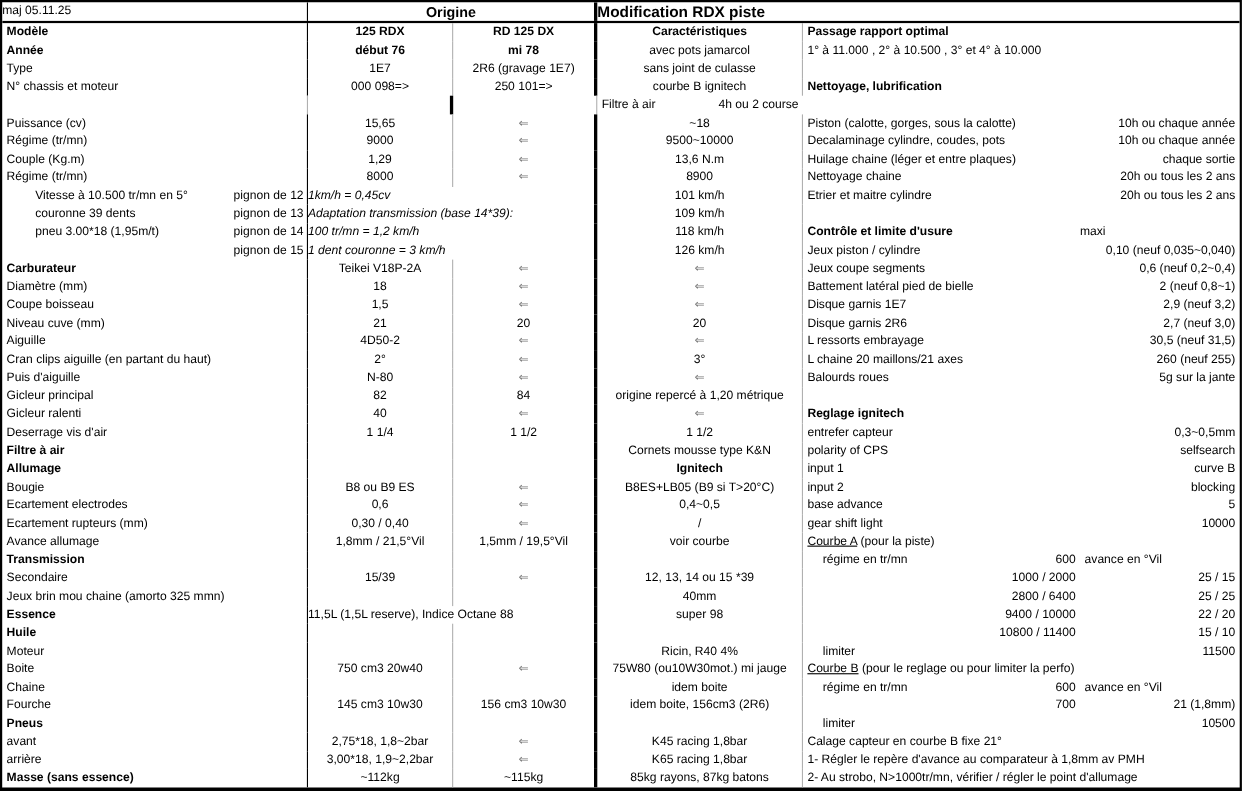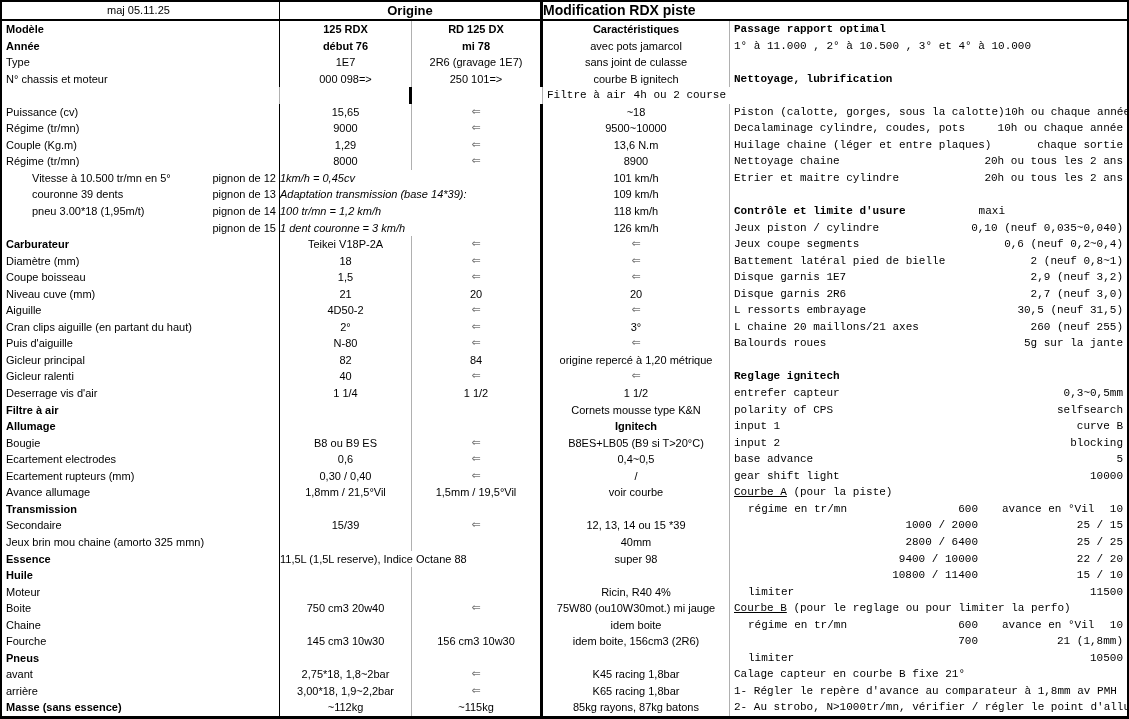--- a/index.html
+++ b/index.html
@@ -5,39 +5,39 @@
 <style>
   html,body{margin:0;padding:0;background:#fff;}
   .sheet{
     position:relative;width:1129px;height:719px;box-sizing:border-box;
     border:2px solid #000;border-bottom-width:3px;background:#fff;
     font-family:"Liberation Sans","DejaVu Sans",sans-serif;font-size:11px;color:#000;
     overflow:hidden;
   }
   .hdr{display:grid;grid-template-columns:278px 263px 1fr;height:17px;line-height:17px;border-bottom:2px solid #000;}
   .hdr>div{box-sizing:border-box;overflow:hidden;white-space:nowrap;}
-  .h1{text-align:center;padding-right:4px;border-right:1px solid #000;}
+  .h1{text-align:left;padding-right:4px;border-right:1px solid #000;}
   .h2{text-align:center;font-weight:bold;font-size:13px;border-right:3px solid #000;}
   .h3{text-align:left;font-weight:bold;font-size:14px;}
   .rows{height:695px;}
   .row{display:grid;grid-template-columns:278px 132px 131px 187px 1fr;height:16.547px;line-height:16.4px;white-space:nowrap;}
   .row>div{box-sizing:border-box;overflow:hidden;}
   .c1{border-right:1px solid #000;padding:0 3px 0 4px;display:flex;justify-content:space-between;}
   .c1.vit .l1{padding-left:26px;}
   .c1 .l2{margin-left:auto;}
   .c2{border-right:1px solid #b0b0b0;text-align:center;}
   .c3{border-right:3px solid #000;text-align:center;}
   .m23{grid-column:2/4;border-right:3px solid #000;text-align:left;}
   .m23.i{font-style:italic;}
   .c4{border-right:1px solid #b0b0b0;text-align:center;}
-  .c5{padding:0 4px;font-family:Liberation Mono, monospace;}
+  .c5{padding:0 4px;}
   .lv{display:flex;justify-content:space-between;}
   .sub{display:grid;grid-template-columns:244px 1fr;}
   .s1{display:flex;justify-content:space-between;padding-left:14px;}
-  .s2{display:flex;justify-content:space-between;padding-left:24px;}
+  .s2{display:flex;justify-content:space-between;padding-left:8px;flex-direction:column;}
   .s1.ra,.s2.ra{display:block;text-align:right;}
   .b{font-weight:bold;}
   .u{text-decoration:underline;}
   .ind{padding-left:14px;}
   .vmid{margin-right:118px;}
   .ar{color:#7a7a7a;font-family:"DejaVu Sans",sans-serif;}
 </style>
 </head>
 <body>
 

